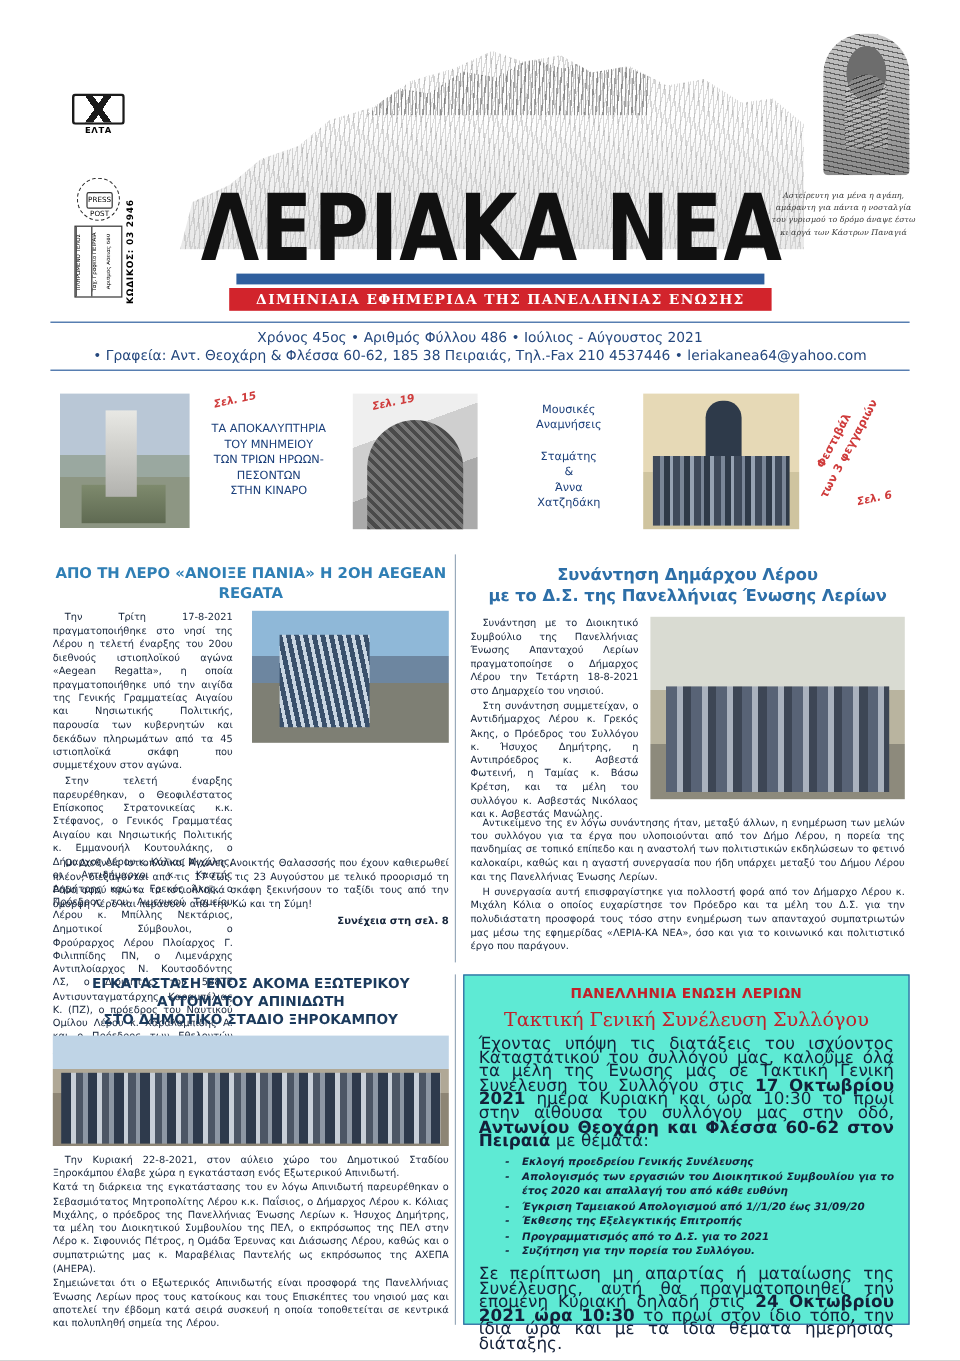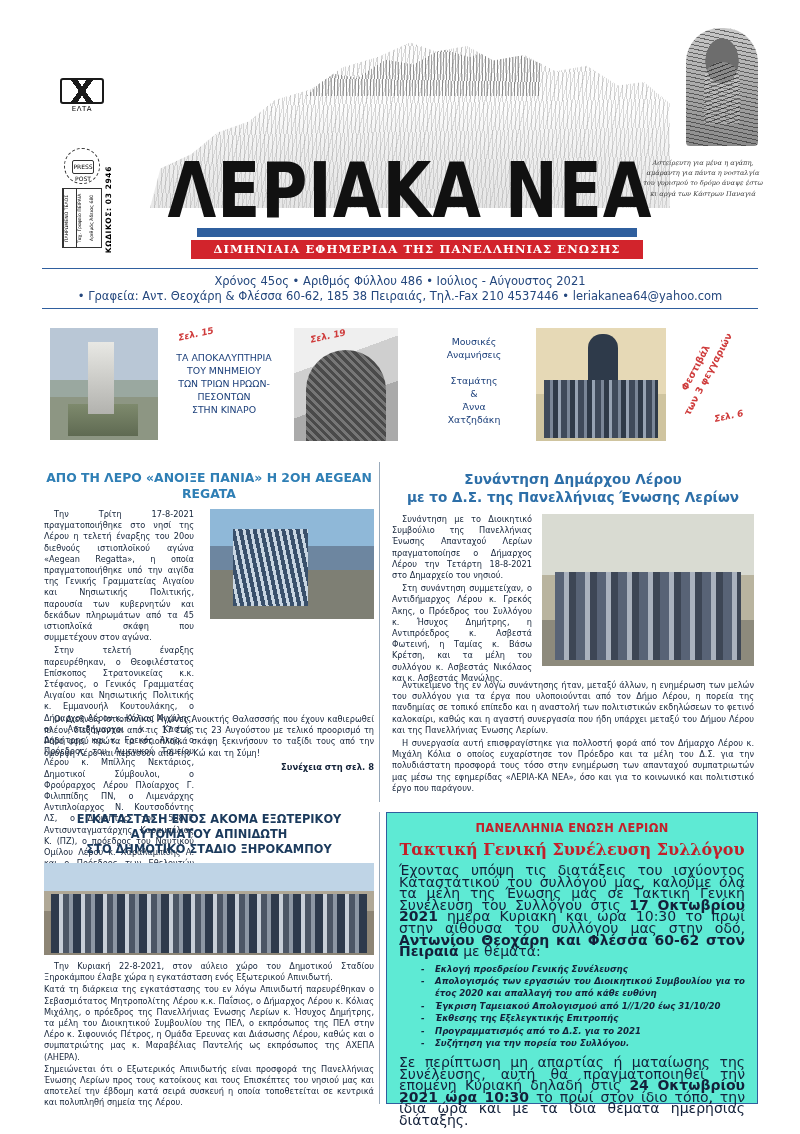--- a/index.html
+++ b/index.html
@@ -41,21 +41,21 @@
   }
   
   .elta{position:absolute;left:60px;top:78px;width:44px;height:34px;}
   .elta .glyph{
     width:40px;height:22px;border:2px solid #1a1a1a;border-radius:3px;
     clip-path:polygon(0 0,100% 0,100% 100%,0 100%);
     background:
       linear-gradient(125deg, transparent 44%, #1a1a1a 44%, #1a1a1a 56%, transparent 56%),
       linear-gradient(55deg, transparent 44%, #1a1a1a 44%, #1a1a1a 56%, transparent 56%);
   }
-  .elta .lbl{font-size:7px;font-weight:normal;text-align:center;letter-spacing:.5px;margin-top:1px;}
+  .elta .lbl{font-size:7px;font-weight:bold;text-align:center;letter-spacing:.5px;margin-top:1px;}
   .stampcircle{
     position:absolute;left:64px;top:148px;width:34px;height:34px;border-radius:50%;
     border:1.4px dashed #333;
   }
   .stampcircle i{
     position:absolute;left:7px;top:11px;width:20px;height:12px;border:1px solid #333;
     border-radius:2px;font-style:normal;font-size:6px;text-align:center;line-height:12px;
   }
   .permitbox{
     position:absolute;left:62px;top:188px;width:38px;height:58px;border:1px solid #333;
@@ -182,21 +182,21 @@
   
   .notice{
     position:absolute;left:386px;top:812px;width:372px;height:292px;
     background:#5eead4;border:1.6px solid #2f5f9e;box-sizing:border-box;padding:8px 12px;
   }
   .notice h4{
     margin:0;text-align:center;color:#c2202a;font-weight:bold;font-size:11.4px;
     letter-spacing:.3px;font-family:"DejaVu Sans", sans-serif;
   }
   .notice h3{
-    margin:5px 0 6px 0;text-align:center;color:#c2202a;font-weight:bold;font-size:16px;
+    margin:5px 0 6px 0;text-align:center;color:#c2202a;font-weight:normal;font-size:16px;
     font-family:"DejaVu Serif", serif;
   }
   .notice p{margin:0 0 6px 0;font-size:14px;line-height:11.6px;text-align:justify;color:#13203a;}
   .notice b{font-weight:bold;}
   .agenda{margin:0 0 7px 0;padding:0;list-style:none;}
   .agenda li{
     display:flex;gap:8px;font-style:italic;font-weight:bold;font-size:8.6px;line-height:11.6px;
     color:#13203a;margin-bottom:1px;padding-left:22px;
   }
   .agenda li .dash{width:6px;flex:none;}
@@ -351,21 +351,21 @@
       <li>
         <span class="dash">-</span>
         <span class="txt">Εκλογή  προεδρείου Γενικής Συνέλευσης</span>
       </li>
       <li>
         <span class="dash">-</span>
         <span class="txt">Απολογισμός    των εργασιών του Διοικητικού Συμβουλίου για το έτος 2020 και απαλλαγή του από κάθε ευθύνη</span>
       </li>
       <li>
         <span class="dash">-</span>
-        <span class="txt">Έγκριση Ταμειακού Απολογισμού από 1//1/20 έως 31/10/20</span>
+        <span class="txt">Έγκριση Ταμειακού Απολογισμού από 1//1/20 έως 31/09/20</span>
       </li>
       <li>
         <span class="dash">-</span>
         <span class="txt">Έκθεσης της Εξελεγκτικής Επιτροπής</span>
       </li>
       <li>
         <span class="dash">-</span>
         <span class="txt">Προγραμματισμός από το Δ.Σ. για το 2021</span>
       </li>
       <li>

